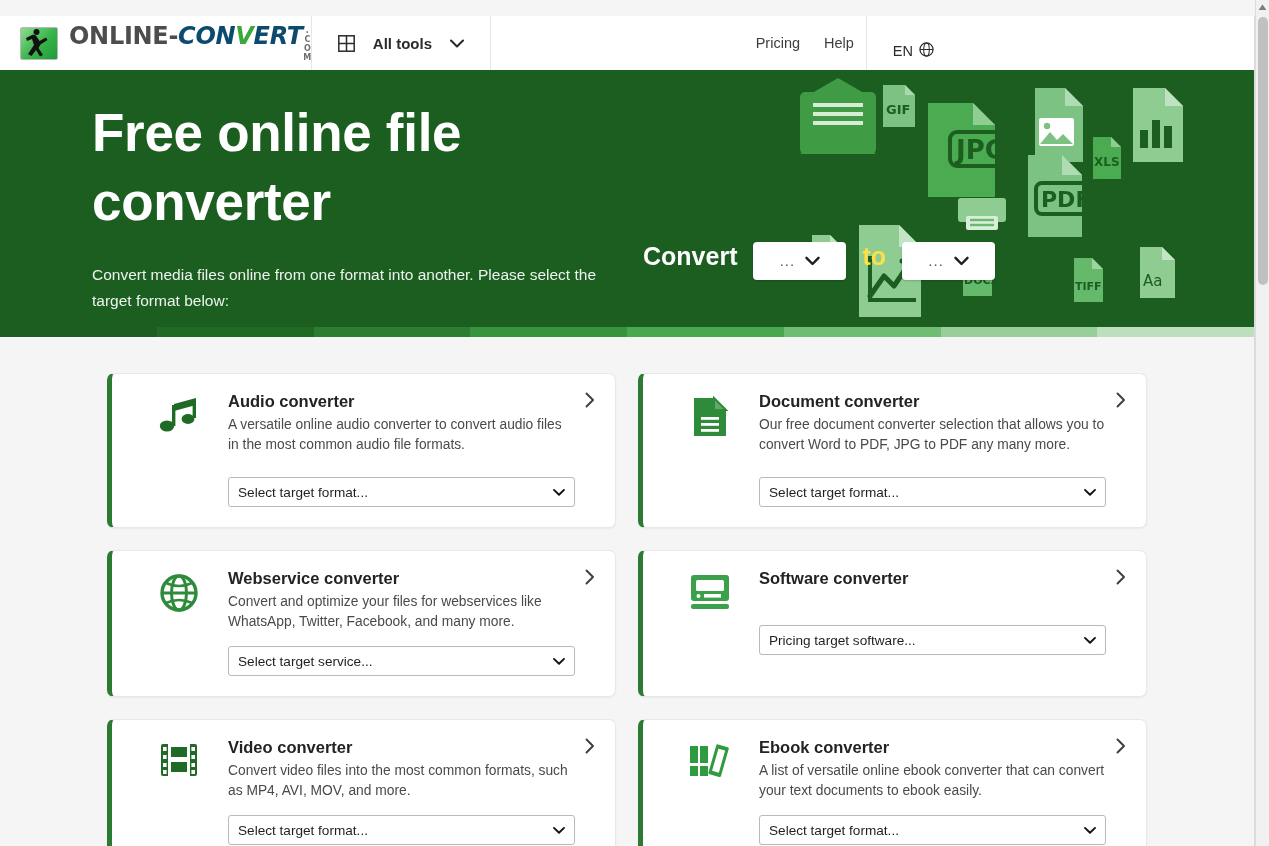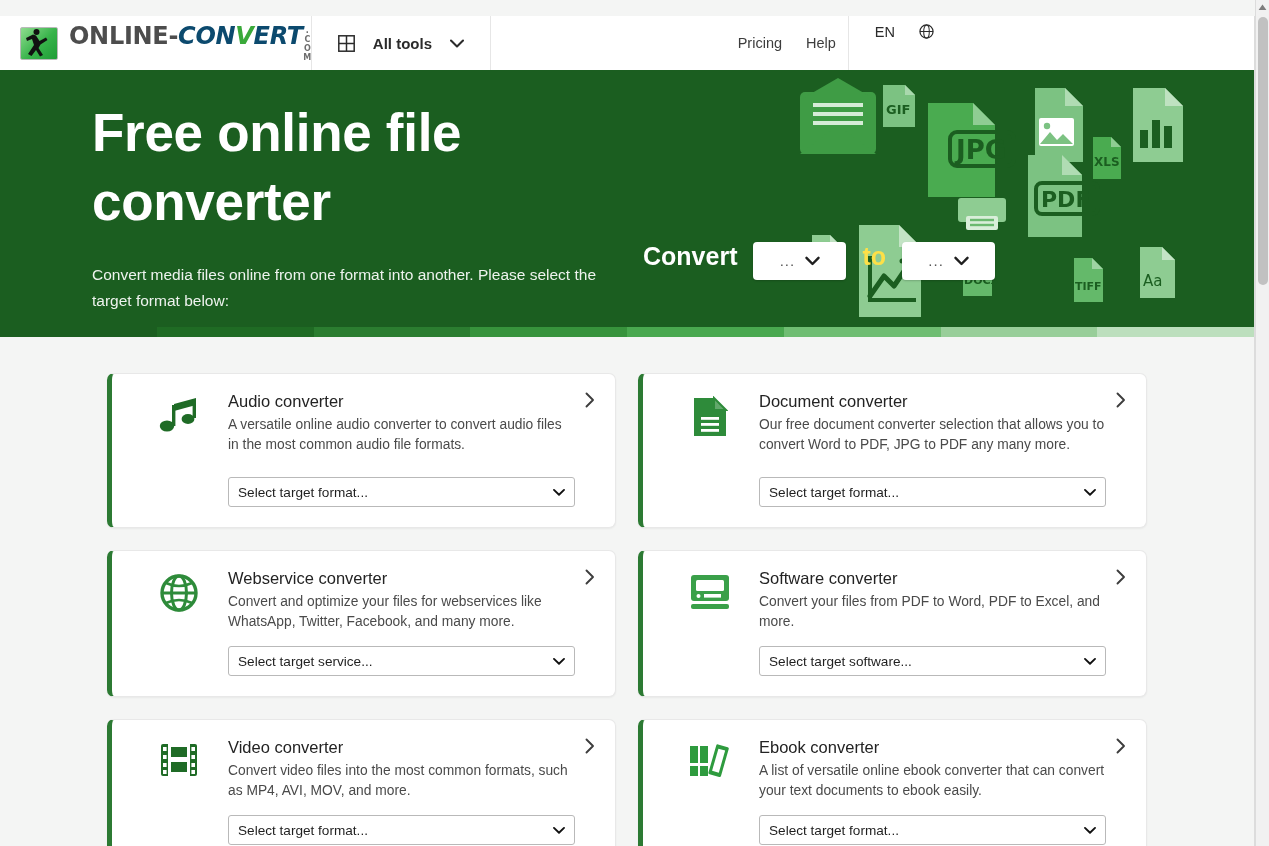--- a/index.html
+++ b/index.html
@@ -78,21 +78,21 @@
   .nav-right {
     margin-left: auto;
     display: flex; align-items: center; height: 54px;
   }
   .nav-link {
     font-size: 14.5px; color: #3d3d3d; padding: 0 12px;
     cursor: pointer; text-decoration: none;
   }
   .nav-link:first-child { margin-left: 0; }
   .lang {
-    display: flex; gap: 24px;
+    display: flex; align-items: center; gap: 6px;
     padding: 0 20px 0 26px; height: 54px;
     font-size: 14.5px; color: #2b2b2b; cursor: pointer; margin-top: 16px;
   }
   .nav-spacer { width: 300px; height: 54px; }
 
   
   #hero {
     position: relative;
     height: 267px;
     background: #1b5e20;
@@ -189,21 +189,21 @@
   .card.r1 { min-height: 153px; }
   .card.r2, .card.r3 { min-height: 133px; }
   .card-body { display: flex; gap: 26px; }
   .card-ico {
     width: 46px; flex: none;
     display: flex; align-items: flex-start; justify-content: center;
     padding-top: 4px;
   }
   .card-text { flex: 1; padding-right: 18px; }
   .card-title {
-    font-size: 16.5px; font-weight: normal; color: #232323;
+    font-size: 16.5px; font-weight: bold; color: #232323;
     margin-bottom: 4px;
   }
   .card-desc {
     font-size: 13.8px; color: #4a4a4a; line-height: 20px;
   }
   .card-arrow {
     position: absolute; right: 20px; top: 18px;
     color: #3d3d3d;
   }
   .card-select {
@@ -551,25 +551,24 @@
             <svg width="42" height="38" viewBox="0 0 42 38">
               <rect x="2" y="2" width="38" height="26" rx="3" fill="#3aa049"></rect>
               <rect x="7" y="7" width="28" height="11" rx="1.5" fill="#ffffff"></rect>
               <circle cx="9.5" cy="23" r="2" fill="#ffffff"></circle>
               <rect x="15" y="21" width="17" height="3.6" fill="#ffffff"></rect>
               <rect x="2" y="31" width="38" height="5" rx="2" fill="#3aa049"></rect>
             </svg>
           </div>
           <div class="card-text">
             <div class="card-title">Software converter</div>
-            <div class="card-desc">Convert your files from PDF to Word, PDF to Excel, and more.</div>
           </div>
         </div>
         <div class="card-select">
-          <span>Select target software...</span>
+          <span>Pricing target software...</span>
           <span class="sel-chev">
             <svg width="12" height="8" viewBox="0 0 12 8">
               <polyline points="1,1.4 6,6.2 11,1.4" fill="none" stroke="#111" stroke-width="1.9" stroke-linecap="round" stroke-linejoin="round"></polyline>
             </svg>
           </span>
         </div>
       </div>
 
       <div class="card r3">
         <div class="card-arrow">

